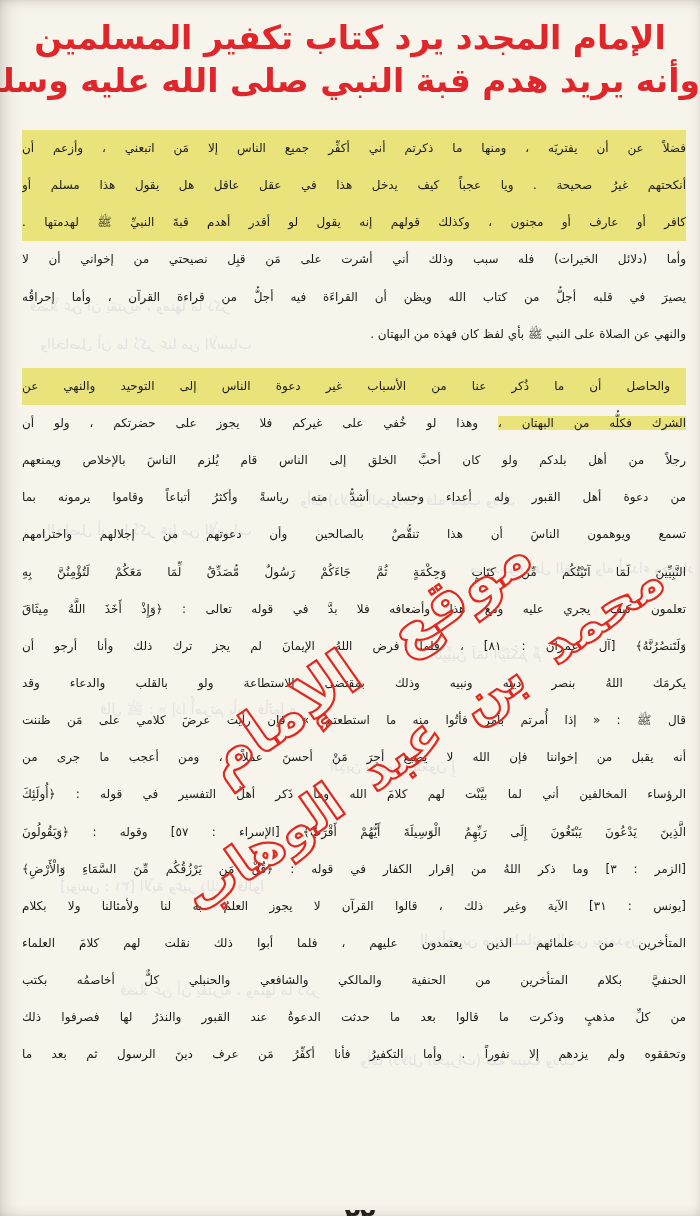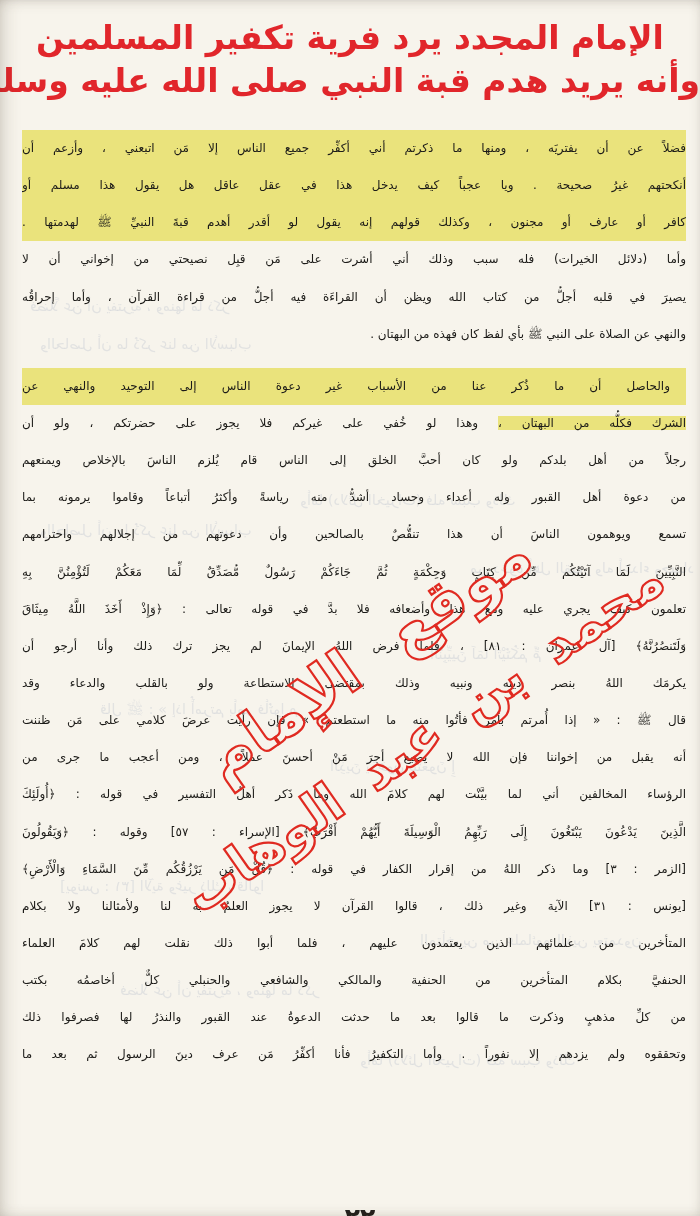--- a/index.html
+++ b/index.html
@@ -70,21 +70,21 @@
     text-align:center;font-size:25px;font-weight:bold;
     color:#25221e;z-index:2;direction:rtl;margin-top:33px;
   }
 </style>
 </head>
 <body>
 
 <div class="page" dir="rtl">
 
   <header class="title">
-    <div class="title-line">الإمام المجدد يرد فرية تكفير المسلمين</div>
+    <div class="title-line">الإمام المجدد يرد كتاب تكفير المسلمين</div>
     <div class="title-line">وأنه يريد هدم قبة النبي صلى الله عليه وسلم</div>
   </header>
 
   <main class="body">
       <div class="line hl-full">فضلاً عن أن يفتريَه ، ومنها ما ذكرتم أني أكفِّر جميع الناس إلا مَن اتبعني ، وأزعم أن</div>
       <div class="line hl-full">أنكحتهم غيرُ صحيحة . ويا عجباً كيف يدخل هذا في عقل عاقل هل يقول هذا مسلم أو</div>
       <div class="line hl-full">كافر أو عارف أو مجنون ، وكذلك قولهم إنه يقول لو أقدر أهدم قبةَ النبيِّ ﷺ لهدمتها .</div>
       <div class="line">وأما (دلائل الخيرات) فله سبب وذلك أني أشرت على مَن قبِل نصيحتي من إخواني أن لا</div>
       <div class="line">يصيرَ في قلبه أجلُّ من كتاب الله ويظن أن القراءَة فيه أجلُّ من قراءة القرآن ، وأما إحراقُه</div>
       <div class="line align-end">والنهي عن الصلاة على النبي ﷺ بأي لفظ كان فهذه من البهتان .</div>

